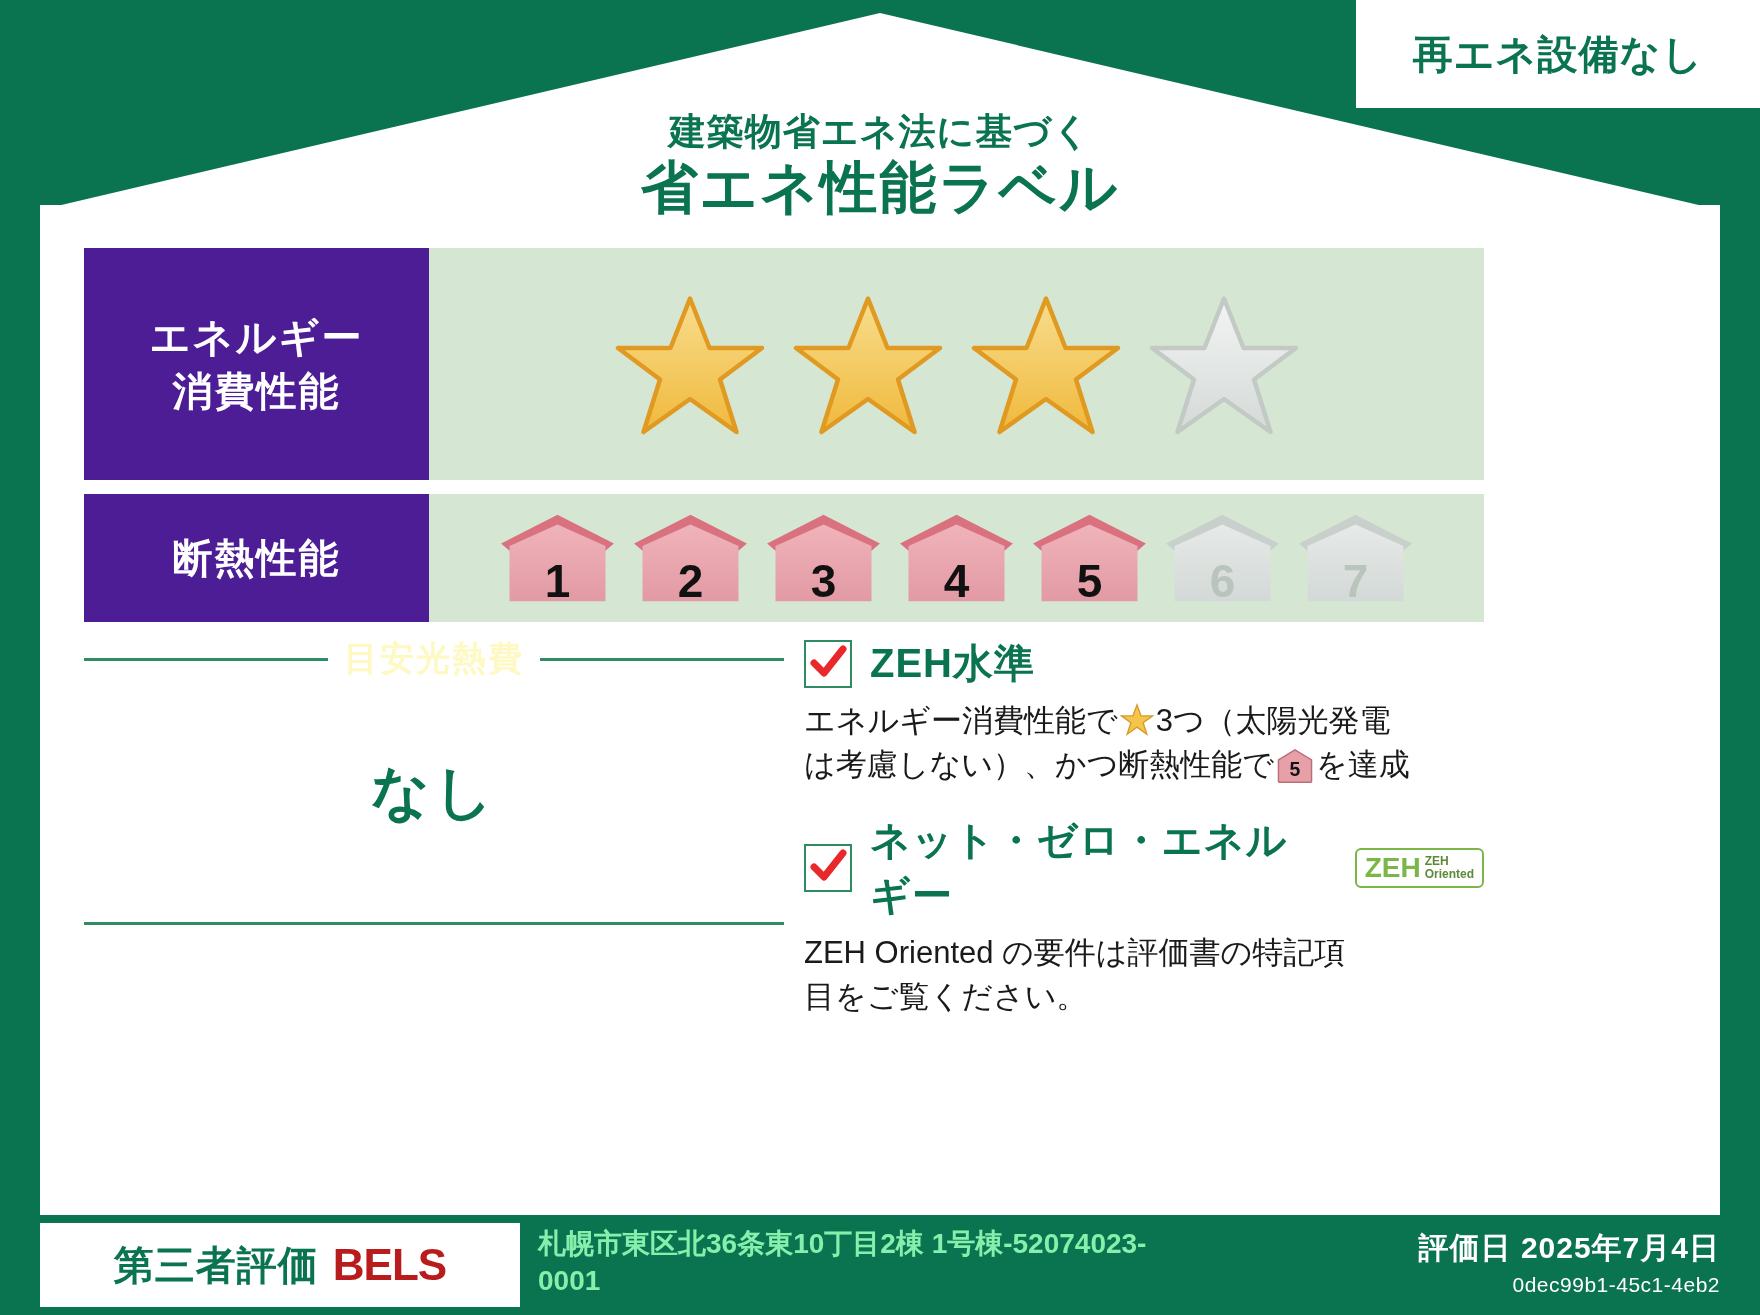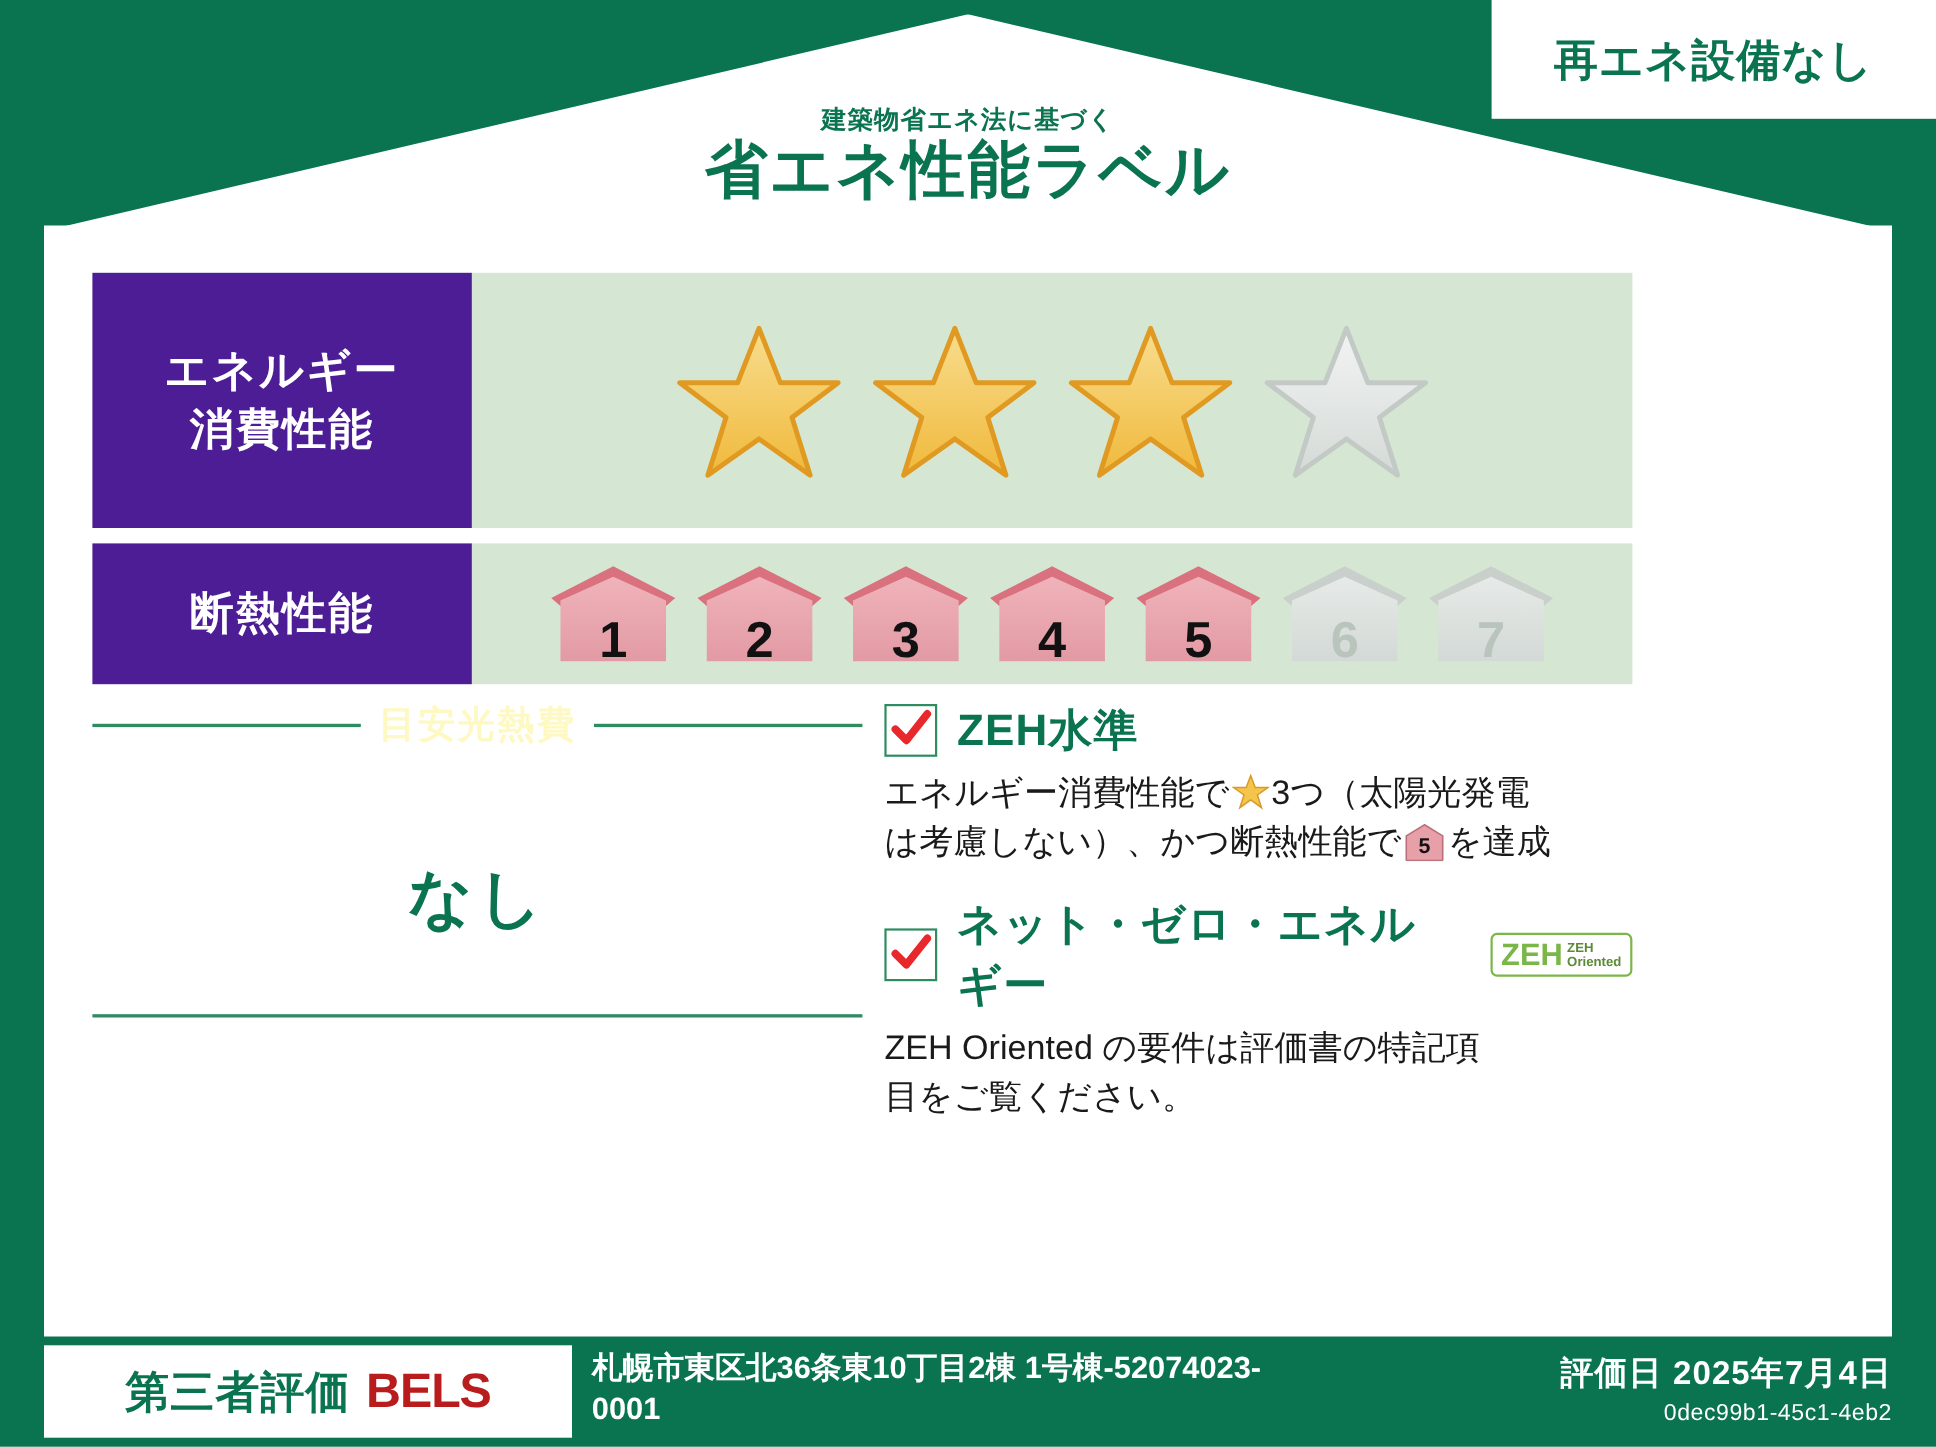--- a/index.html
+++ b/index.html
@@ -42,21 +42,21 @@
     letter-spacing:1px;
   }
   #chip-left{left:0;top:0;width:262px;height:108px;font-size:40px;}
   #chip-right{right:0;top:0;width:404px;height:108px;font-size:40px;}
 
   
   .title-wrap{
     position:absolute;top:96px;left:0;right:0;text-align:center;color:#0a7350;
     z-index:5;
   }
-  #title-sub{font-size:23px;font-weight:bold;line-height:1.1;letter-spacing:1px;}
+  #title-sub{font-size:37px;font-weight:bold;line-height:1.1;letter-spacing:1px;margin-top:16px;}
   #title-main{font-size:57px;font-weight:bold;line-height:1.15;letter-spacing:2px;margin-top:2px;}
 
   
   .rows{position:absolute;left:84px;top:248px;width:1400px;}
   .rate-row{display:flex;height:232px;margin-bottom:14px;}
   .rate-row.compact{height:128px;}
   .rate-label{
     width:345px;flex:0 0 345px;
     background:#4c1d95;color:#fff;
     display:flex;flex-direction:column;align-items:center;justify-content:center;
@@ -84,21 +84,21 @@
   
   .lower{position:absolute;left:84px;top:636px;width:1400px;display:flex;}
   .cost-col{width:700px;flex:0 0 700px;position:relative;}
   .cost-head{
     display:flex;align-items:center;gap:16px;color:#fef9c3;
     font-size:34px;font-weight:bold;letter-spacing:2px;
   }
   .cost-head .rule{flex:1;height:3px;background:#2e8b62;}
   .cost-value{
     text-align:center;color:#0a7350;font-weight:bold;
-    font-size:58px;margin-top:96px;letter-spacing:4px;
+    font-size:58px;margin-top:72px;letter-spacing:4px;
   }
   .cost-bottom-rule{
     position:absolute;left:0;right:0;top:286px;height:3px;background:#2e8b62;
   }
 
   .zeh-col{flex:1;padding-left:20px;}
   .zeh-line{display:flex;align-items:center;gap:18px;margin-bottom:8px;}
   .checkbox{
     width:44px;height:44px;flex:0 0 44px;border:2px solid #2e8b62;background:#fff;
     position:relative;
@@ -125,21 +125,21 @@
     display:flex;align-items:center;
   }
   #bels-chip{
     position:absolute;left:40px;bottom:8px;width:480px;height:84px;background:#fff;
     display:flex;align-items:center;justify-content:center;gap:14px;
   }
   #bels-3rd{color:#0a7350;font-size:40px;font-weight:bold;letter-spacing:1px;}
   #bels-word{color:#b91c1c;font-size:44px;font-weight:bold;letter-spacing:-1px;}
   .addr{
     position:absolute;left:538px;bottom:16px;width:640px;
-    color:#ffffff;font-size:28px;font-weight:bold;line-height:1.3;
+    color:#86efac;font-size:28px;font-weight:bold;line-height:1.3;
   }
   .date-wrap{position:absolute;right:40px;bottom:18px;text-align:right;color:#fff;}
   #eval-date{font-size:30px;font-weight:bold;letter-spacing:1px;}
   #eval-id{font-size:21px;margin-top:4px;letter-spacing:0.5px;}
 </style>
 </head>
 <body>
 
 <div id="label-root">
 

